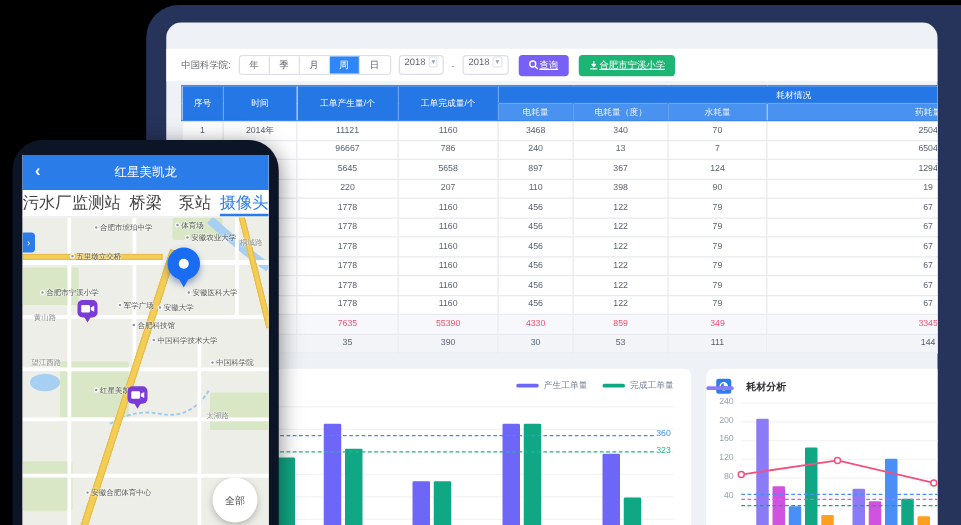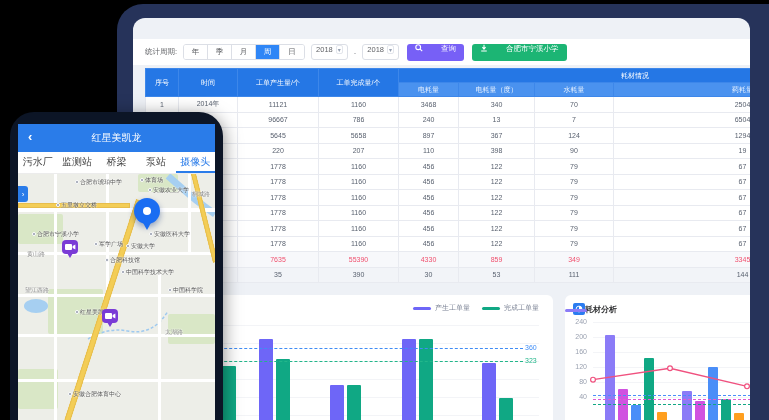--- a/index.html
+++ b/index.html
@@ -25,22 +25,22 @@
   .seg .p { width:24px; text-align:center; line-height:14px; border-right:1px solid #dcdfe6;
     color:#606266; background:#fff; cursor:pointer;}
   .seg .p:last-child { border-right:none; }
   .seg .p.on { background:#2f86f6; color:#fff; }
   .sel { display:flex; align-items:flex-start; gap:3px; border:1px solid #dcdfe6; border-radius:3px;
     height:16px; padding:0 4px; margin-left:6px; background:#fff; color:#606266;}
   .sel .car { font-size:6px; color:#98a2b3; border:1px solid #e3e6ec; border-radius:2px; padding:0 1px;}
   .rbox { border:1px solid #dcdfe6; border-radius:3px; height:16px; display:flex; align-items:center;
     padding:0 5px; margin-left:6px; background:#fff; color:#606266; white-space:nowrap;}
   .dash { margin-left:6px; color:#909399;}
-  .btn { height:17px; display:flex; gap:18px; border-radius:3px;
-    color:#fff; padding:0 8px; margin-left:8px; cursor:pointer; white-space:nowrap;}
+  .btn { height:17px; display:flex; align-items:center; gap:1px; border-radius:3px;
+    color:#fff; padding:0 8px; margin-left:8px; cursor:pointer; white-space:nowrap;text-decoration:underline;}
   .btn.q { background:#7760f6; }
   .btn.x { background:#1cb574; }
   .btn svg { display:block; }
 
   
   #rpt { position:absolute; left:12px; top:50px; border-collapse:collapse; table-layout:fixed;
     width:726px; background:#fff; font-size:7px; }
   #rpt th, #rpt td { border:1px solid #e8eaf0; text-align:center; overflow:hidden; white-space:nowrap; }
   #rpt thead th { background:#2577e5; color:#fff; font-weight:normal; height:14px; border-color:#3d87ea;}
   #rpt thead th.subc { background:#4a92ef; color:#eaf3ff; }
@@ -53,35 +53,35 @@
   #lcard { left:12px; top:277px; width:408px; height:230px; }
   #rcard { left:432px; top:277px; width:318px; height:230px; }
   .legend { position:absolute; right:14px; top:8px; display:flex; gap:12px; font-size:7px; color:#7a8294;}
   .legend .it { display:flex; align-items:center; gap:4px;}
   .legend .sw { width:18px; height:3px; border-radius:2px; }
   .grid { position:absolute; height:1px; background:#f3f4f7; }
   .avgline { position:absolute; border-top:1px dashed; }
   .avglbl { position:absolute; font-size:7px; }
   .bar { position:absolute; border-radius:1px 1px 0 0; }
   .tick { position:absolute; font-size:7px; color:#9aa1b0; width:16px; text-align:right; }
-  .ctitle { position:absolute; left:20px; top:9px; font-size:8px; color:#303133; font-weight:bold;}
+  .ctitle { position:absolute; left:32px; top:9px; font-size:8px; color:#303133; font-weight:bold;}
   .cicon { position:absolute; left:8px; top:8px; width:12px; height:12px; background:#2b7cf0;
     border-radius:2px; display:flex; align-items:center; justify-content:center;}
   .lswatch { position:absolute; width:22px; height:3px; border-radius:2px; top:14px; }
 
   
   #phone { position:absolute; left:10px; top:112px; width:213px; height:320px;
     background:#0c1526; border-radius:24px 24px 0 0; z-index:5; box-shadow:0 4px 18px rgba(0,0,0,.5);}
   #screen { position:absolute; left:8px; top:12px; width:197px; height:308px; background:#fff;
     display:flex; flex-direction:column; overflow:hidden;}
   #phead { height:28px; background:#2a7ce9; color:#fff; display:flex; align-items:center;
     justify-content:center; position:relative; font-size:10px;}
   #pback { position:absolute; left:10px; top:5px; font-size:13px; font-weight:bold; }
   #ptabs { height:22px; background:#fff; display:flex; border-bottom:1px solid #ececec; }
-  #ptabs .t { flex:1; text-align:center; font-size:10px; color:#444; line-height:20px; cursor:pointer;}
+  #ptabs .t { flex:1; text-align:center; font-size:13px; color:#444; line-height:20px; cursor:pointer;}
   #ptabs .t.on { color:#2a7ce9; border-bottom:2px solid #2a7ce9; }
   #map { flex:1; position:relative; background:#edeee8; overflow:hidden; }
   .park { position:absolute; background:#d9e7c6; border-radius:2px;}
   .roadw { position:absolute; background:#fff; }
   .roady { position:absolute; background:#f3cd56; box-shadow:0 0 0 1px #e6bd4d inset;}
   .mlabel { position:absolute; font-size:6px; color:#555; white-space:nowrap;
     text-shadow:0 0 2px #fff,0 0 2px #fff; }
   .mlabel .dot { display:inline-block; width:4px; height:4px; border-radius:50%;
     background:#8a93a5; border:1px solid #fff; vertical-align:middle; margin-right:1px;}
   .mlabel.road { color:#8a8a8a; }
@@ -102,21 +102,21 @@
 </style>
 </head>
 <body>
 
 <div id="stage">
   <div id="navy"></div>
 
   <div id="panel">
 
     <div class="filterbar">
-      <span class="flabel">统计周期:</span>
+      <span class="flabel">中国科学院:</span>
       <div class="seg" id="periods">
           <div class="p">年</div>
           <div class="p">季</div>
           <div class="p">月</div>
           <div class="p on">周</div>
           <div class="p">日</div>
         </div>
       <div class="sel">
         <span>2018</span>
         <span class="car">▾</span>
@@ -380,20 +380,21 @@
       </div>
       <div id="ptabs">
           <div class="t">污水厂</div>
           <div class="t">监测站</div>
           <div class="t">桥梁</div>
           <div class="t">泵站</div>
           <div class="t on">摄像头</div>
         </div>
       <div id="map">
         <div id="expander">›</div>
+        <div id="allbtn" style="left:152px; top:208px;">全部</div>
       <div class="park" style="left: 0px; top: 40px; width: 45px; height: 30px;"></div>
           <div class="park" style="left: 30px; top: 115px; width: 55px; height: 45px;"></div>
           <div class="park" style="left: 120px; top: 0px; width: 40px; height: 18px;"></div>
           <div class="park" style="left: 0px; top: 195px; width: 40px; height: 40px;"></div>
           <div class="park" style="left: 150px; top: 140px; width: 47px; height: 30px;"></div>
           <svg width="197" height="246" style="position: absolute; left: 0px; top: 0px;">
             <path d="M150 2 Q168 18 178 26 T197 40" fill="none" stroke="#a6cff1" stroke-width="7"></path>
             <ellipse cx="18" cy="132" rx="12" ry="7" fill="#a6cff1"></ellipse>
             <path d="M70 165 q20 -12 40 -8 q25 5 40 -20" fill="none" stroke="#9ec9ef" stroke-width="1.5" stroke-dasharray="3 2"></path>
           </svg>

